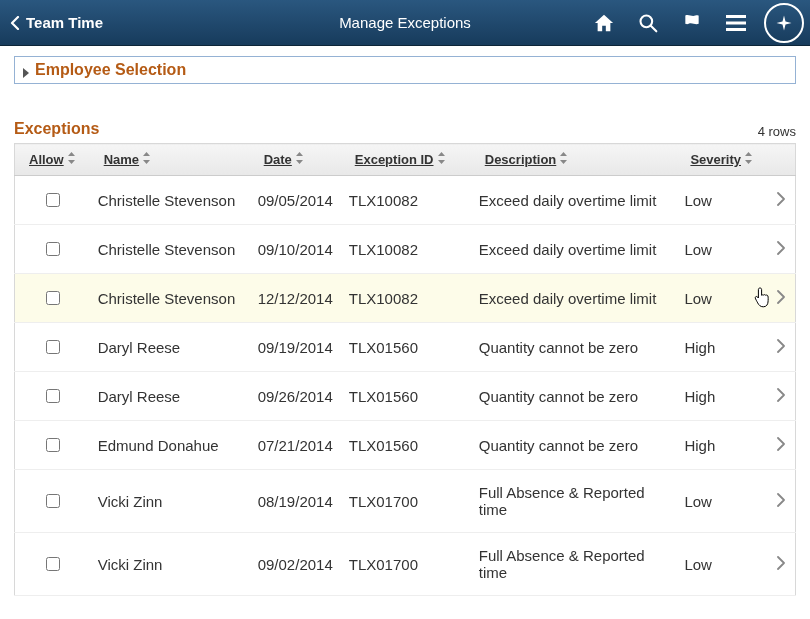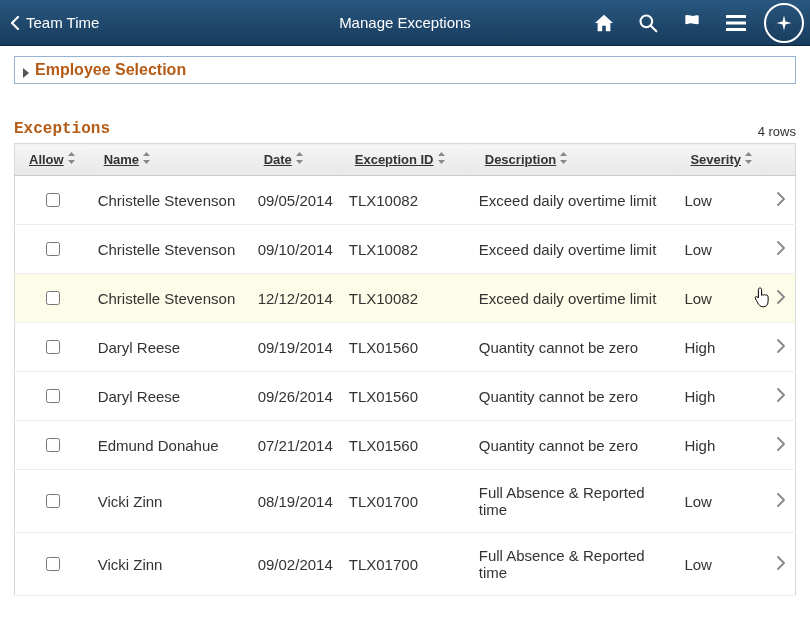--- a/index.html
+++ b/index.html
@@ -21,21 +21,21 @@
     position: relative;
     border-bottom: 1px solid #0d2538;
   }
   .back-btn {
     display: flex;
     align-items: center;
     gap: 6px;
     padding: 0 10px;
     height: 100%;
     cursor: pointer;
-    font-weight: normal;
+    font-weight: bold;
     font-size: 15px;
     color: #fff;
   }
   .header-title {
     position: absolute;
     left: 0; right: 0;
     text-align: center;
     font-size: 15px;
     font-weight: normal;
     pointer-events: none;
@@ -78,21 +78,20 @@
     color: #b55b15;
     font-weight: bold;
     font-size: 16px;
   }
   .section-title {
     color: #b55b15;
     font-weight: bold;
     font-size: 16px;
     margin-top: 36px;
     margin-bottom: 4px;
-    font-family: Liberation Mono, monospace;
   }
   .rows-info {
     text-align: right;
     font-size: 13px;
     color: #333;
     margin-top: -18px;
   }
   table.exceptions {
     width: 100%;
     border-collapse: collapse;

